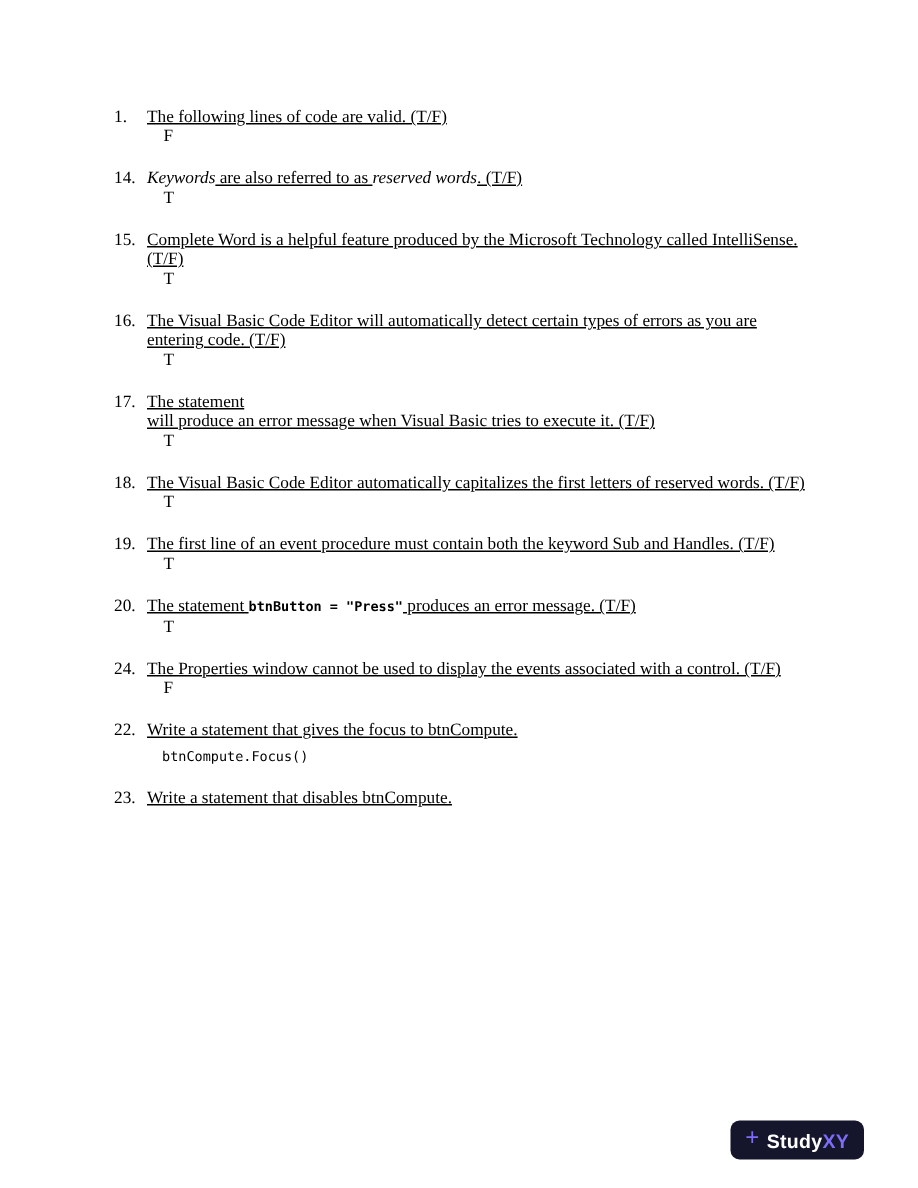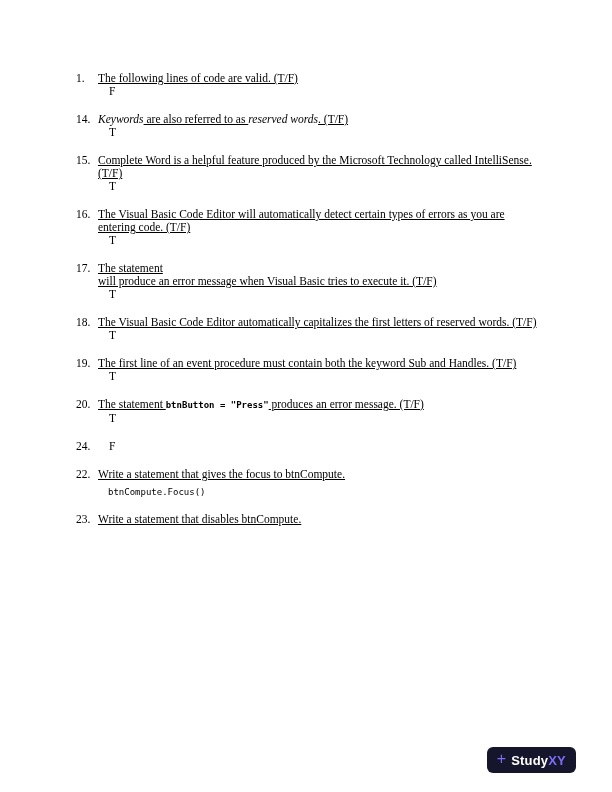--- a/index.html
+++ b/index.html
@@ -148,20 +148,21 @@
       <div class="question">
         <div class="qnum">20.</div>
         <div class="qbody">
           <div class="qtext"><span class="seg-normal">The statement </span><span class="seg-code">btnButton = "Press"</span><span class="seg-normal"> produces an error message. (T/F)</span></div>
           <div class="qanswer">T</div>
         </div>
       </div>
       <div class="question">
         <div class="qnum">24.</div>
         <div class="qbody">
+          <div class="qtext"><span class="seg-normal">The Properties window cannot be used to display the events associated with a control. (T/F)</span></div>
           <div class="qanswer">F</div>
         </div>
       </div>
       <div class="question">
         <div class="qnum">22.</div>
         <div class="qbody">
           <div class="qtext"><span class="seg-normal">Write a statement that gives the focus to btnCompute.</span></div>
           <div class="qcodeanswer">btnCompute.Focus()</div>
         </div>
       </div>

